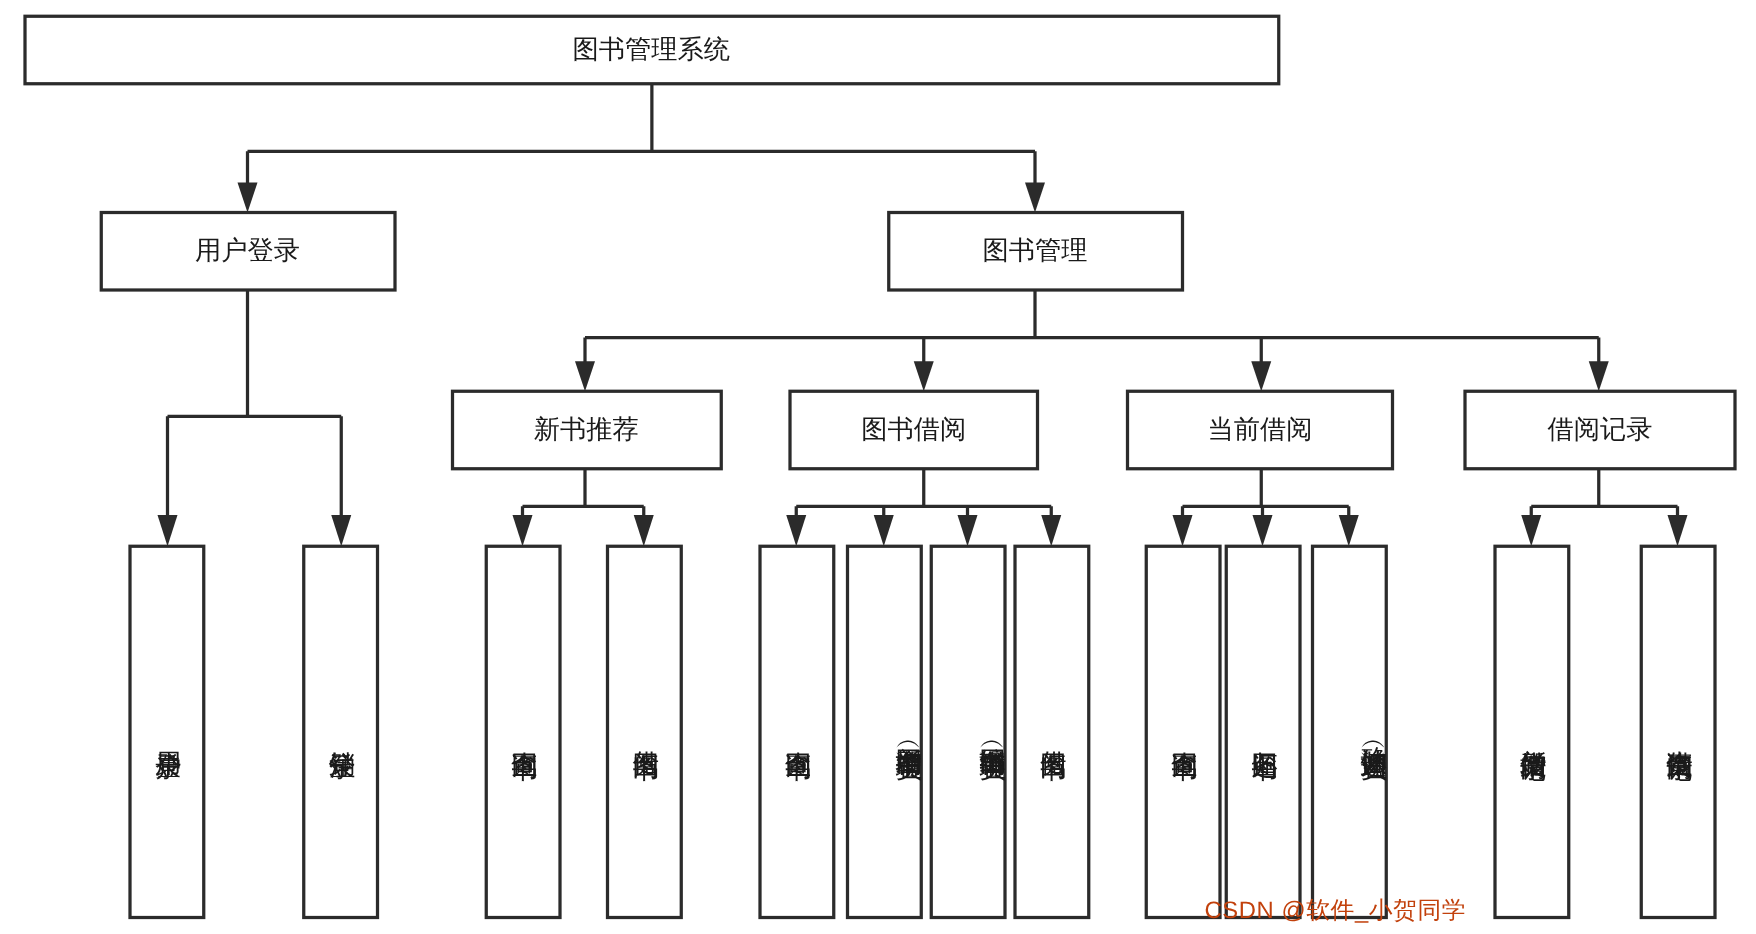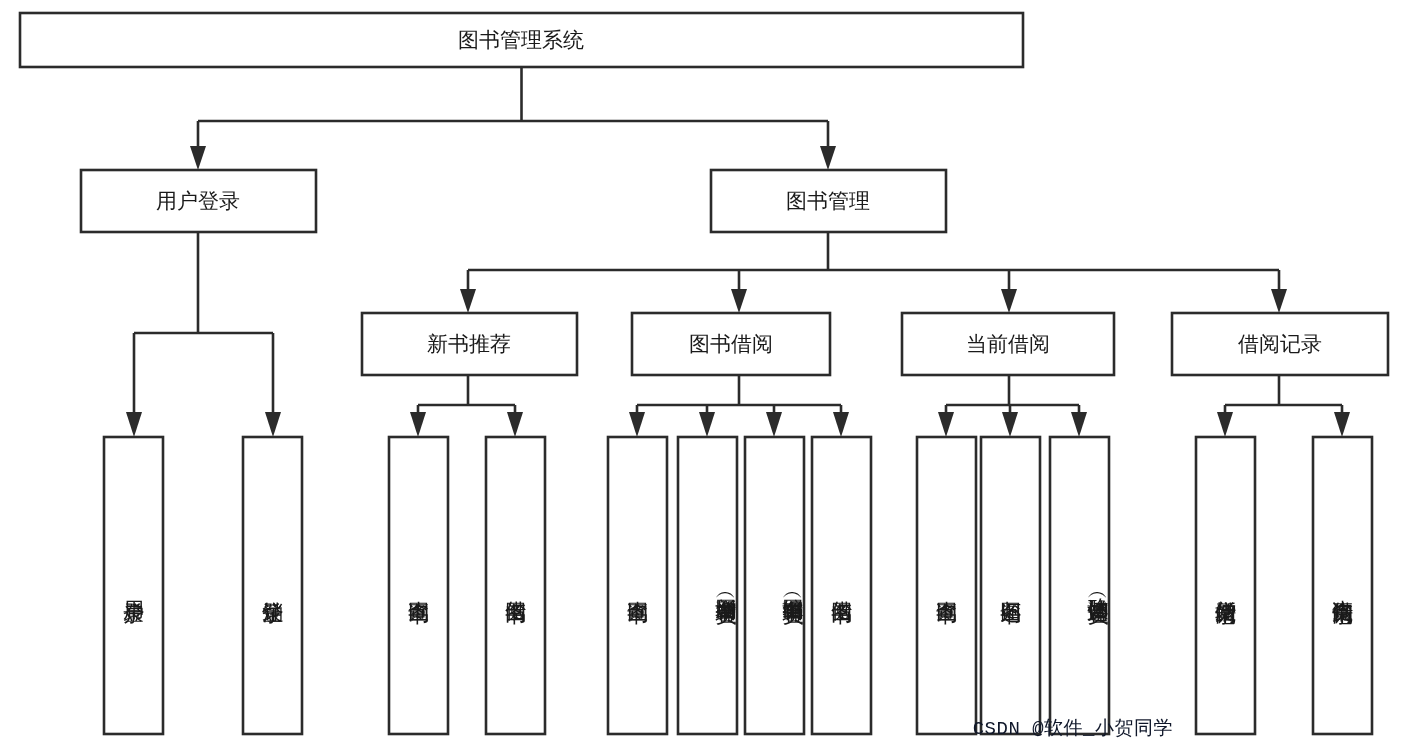--- a/index.html
+++ b/index.html
@@ -62,23 +62,23 @@
     align-items: center;
     justify-content: center;
     text-align: center;
     white-space: nowrap;
     user-select: none;
   }
   #watermark {
     position: absolute;
     right: 14px;
     bottom: 6px;
-    font-family: Liberation Mono, monospace;
+    font-family: Liberation Sans, sans-serif;
     font-size: 19px;
-    color: #0f172a;
+    color: #c2410c;
     white-space: nowrap;
     letter-spacing: 0.5px;
   }
 </style>
 </head>
 <body>
 
 <div id="diagram-root">
 
   <svg id="flowchart" viewBox="0 0 1405 747">

